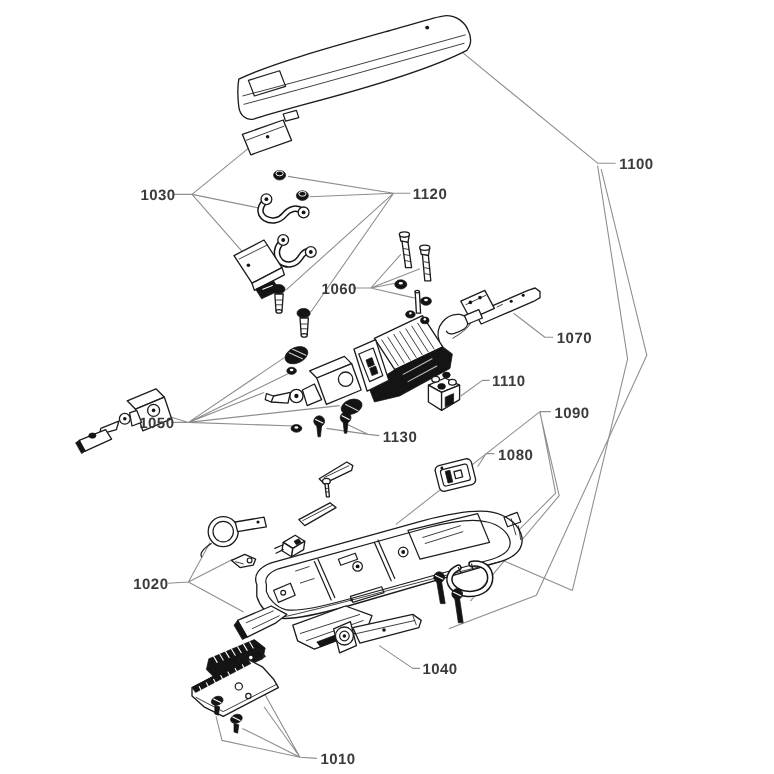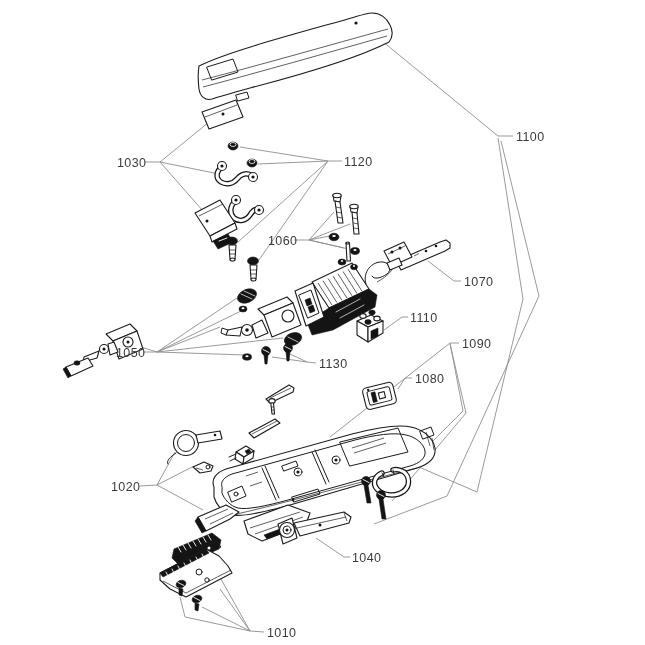--- a/index.html
+++ b/index.html
@@ -1,16 +1,16 @@
 <!DOCTYPE html>
 <html><head>
 <meta charset="utf-8">
 <style>
   html,body{margin:0;padding:0;background:#fff;}
-  .stage{position:relative;width:645px;height:645px;background:#ffffff;overflow:hidden;}
+  .stage{position:relative;width:645px;height:645px;background:#ffffff;overflow:hidden;font-weight:bold;}
   svg{position:absolute;left:0;top:0;}
   text.plabel{font-family:"Liberation Sans","DejaVu Sans",sans-serif;font-size:12.5px;fill:#3b3b3b;letter-spacing:.4px;}
   .w{fill:#ffffff;stroke:#1c1c1c;stroke-width:1.1;stroke-linejoin:round;stroke-linecap:round;}
   .ln{fill:none;stroke:#1c1c1c;stroke-width:1;stroke-linejoin:round;stroke-linecap:round;}
   .thin{fill:none;stroke:#1c1c1c;stroke-width:.7;}
   .b{fill:#141414;stroke:#141414;stroke-width:.6;stroke-linejoin:round;}
   .wl{fill:none;stroke:#ffffff;stroke-width:.9;stroke-linecap:round;}
   .leader{fill:none;stroke:#8e8e8e;stroke-width:.9;stroke-linejoin:round;}
   .wire{fill:none;stroke:#141414;stroke-width:5.5;stroke-linecap:round;}
   .wirein{fill:none;stroke:#ffffff;stroke-width:3;stroke-linecap:round;}

